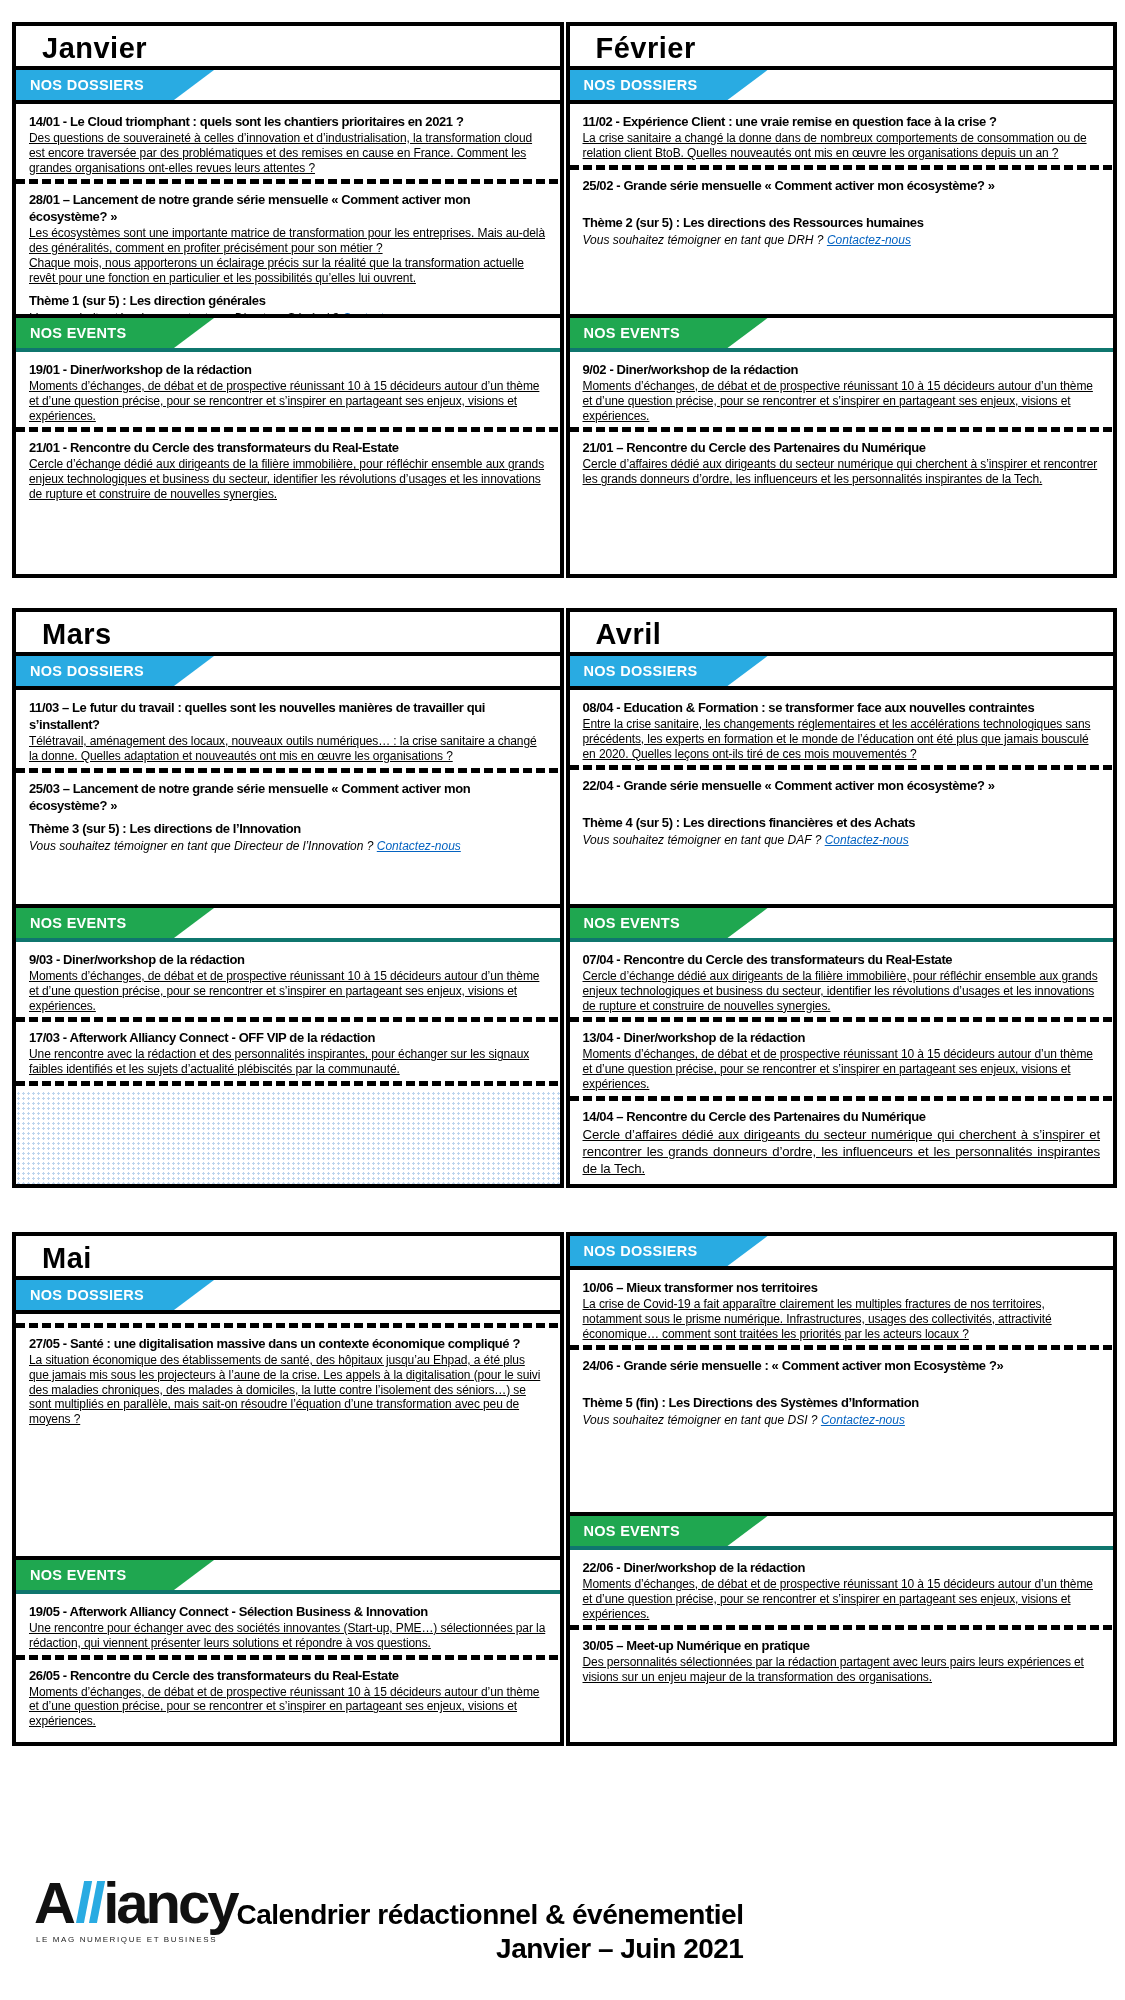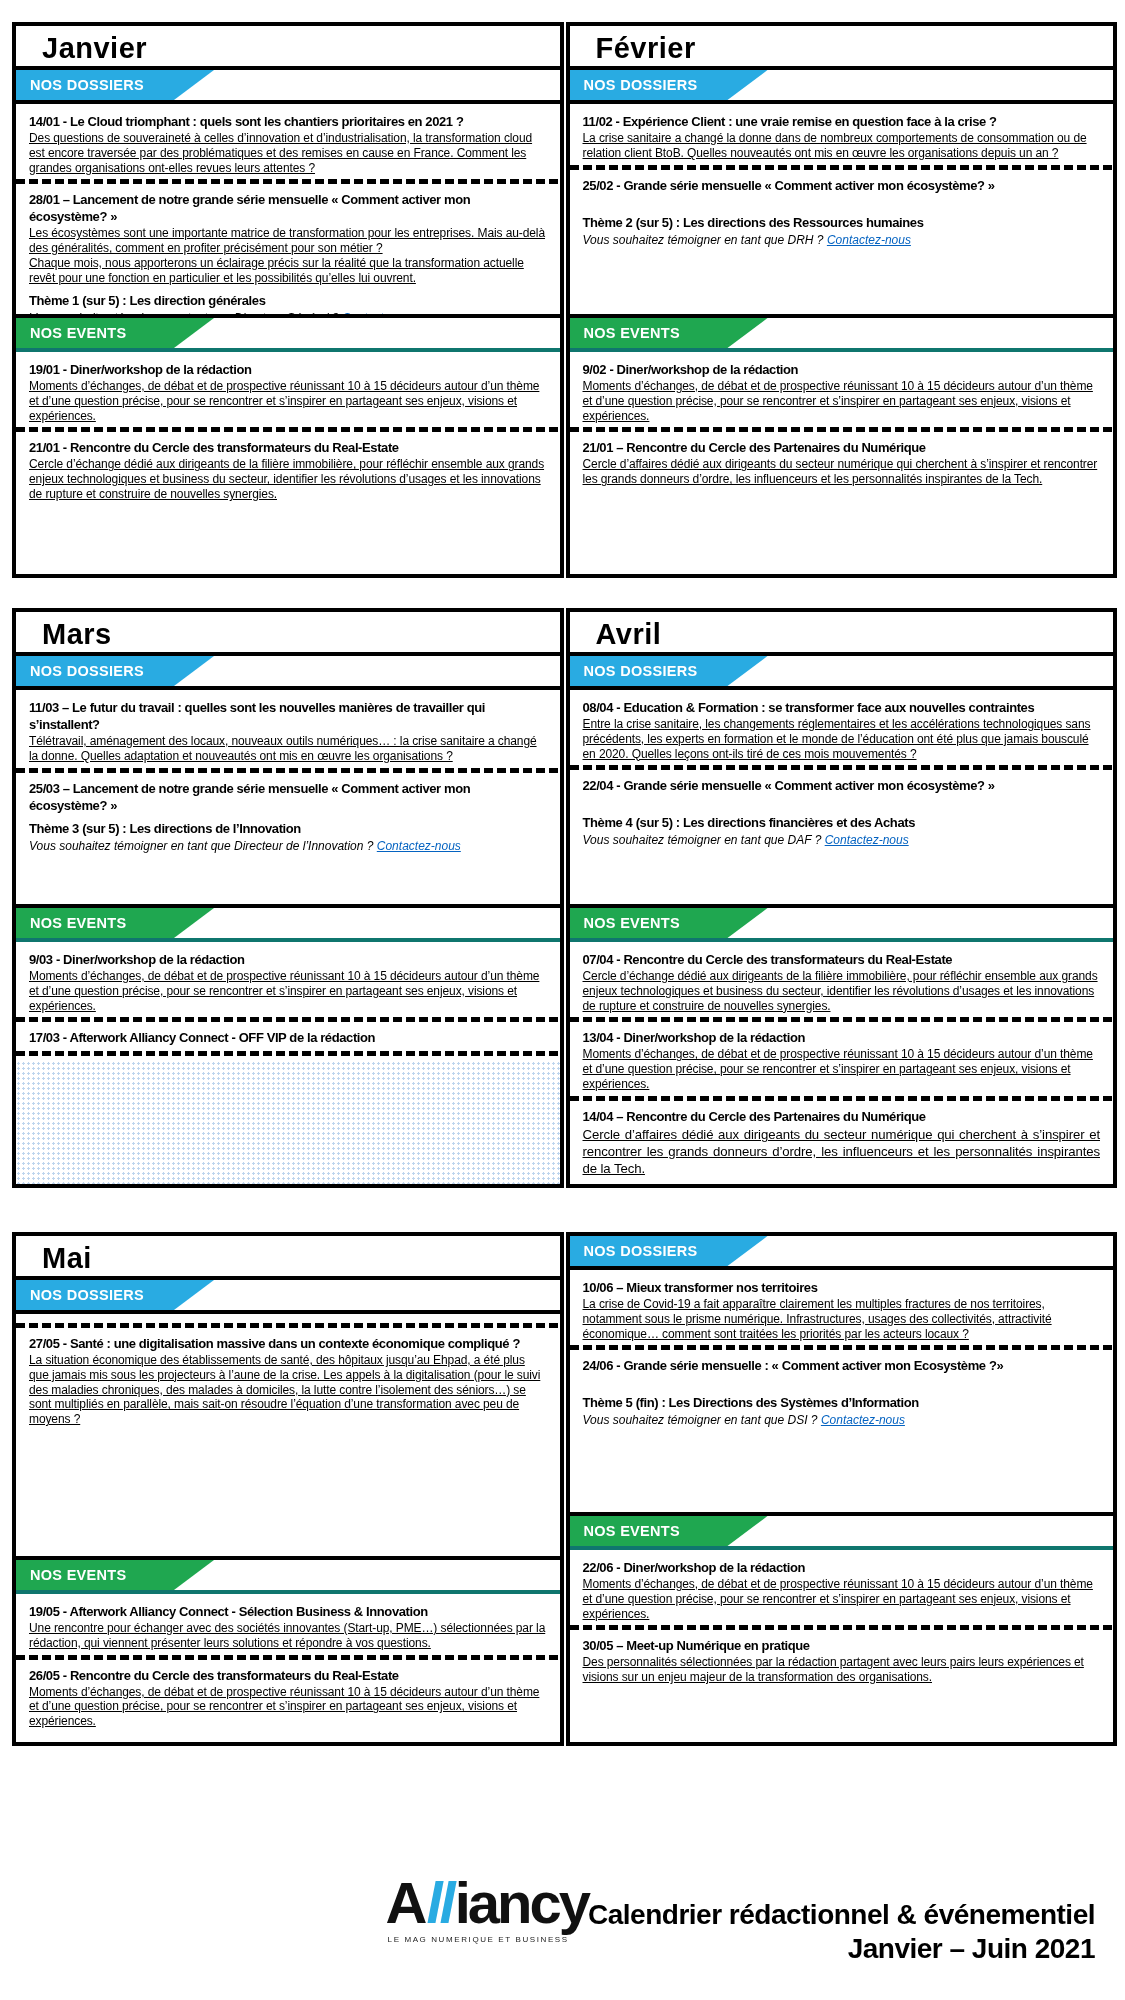--- a/index.html
+++ b/index.html
@@ -66,22 +66,22 @@
     flex:0 0 auto; height:5px; margin:4px -13px 3px -13px;
     background-image:repeating-linear-gradient(90deg,#000 0 9px,transparent 9px 13px);
   }
   .hatch {
     flex:1 1 auto; margin:2px -13px -7px -13px; background-color:#fff;
     background-image:radial-gradient(circle,#bdd5ee 1.3px,transparent 1.4px);
     background-size:5px 5px;
   }
 
   .footer {
-    position:absolute; left:16px; right:0; top:1862px;
-    display:flex; justify-content:flex-end; align-items:flex-start;
+    position:absolute; left:4px; right:0; top:1862px;
+    display:flex; justify-content:flex-start; align-items:flex-start;
     padding:0 30px 0 30px;
   }
   .logo-word {
     font-size:58px; font-weight:bold; letter-spacing:-3px; line-height:1.4;
     color:#111;
   }
   .lg-blue { color:#29ABE2; font-style:italic; padding:0 2px; }
   .logo-tagline {
     font-size:8px; letter-spacing:1.6px; color:#222; margin:-8px 0 0 2px;
   }
@@ -202,20 +202,21 @@
             </div>
         </div>
         <div class="content events">
           <article class="entry">
             <h3 class="entry-title">9/03 - Diner/workshop de la rédaction</h3>
             <p class="entry-body">Moments d’échanges, de débat et de prospective réunissant 10 à 15 décideurs autour d’un thème et d’une question précise, pour se rencontrer et s’inspirer en partageant ses enjeux, visions et expériences.</p>
           </article>
           <div class="sep"></div>
           <article class="entry">
             <h3 class="entry-title">17/03 - Afterwork Alliancy Connect - OFF VIP de la rédaction</h3>
+            <p class="entry-body">Une rencontre avec la rédaction et des personnalités inspirantes, pour échanger sur les signaux faibles identifiés et les sujets d’actualité plébiscités par la communauté.</p>
           </article>
           <div class="sep"></div>
           <div class="hatch"></div>
         </div>
       </section>
 
       <section class="month-box">
         <h2 class="month-title">Avril</h2>
         <div class="banner b-dossiers">
           <div class="flag flag-blue">

